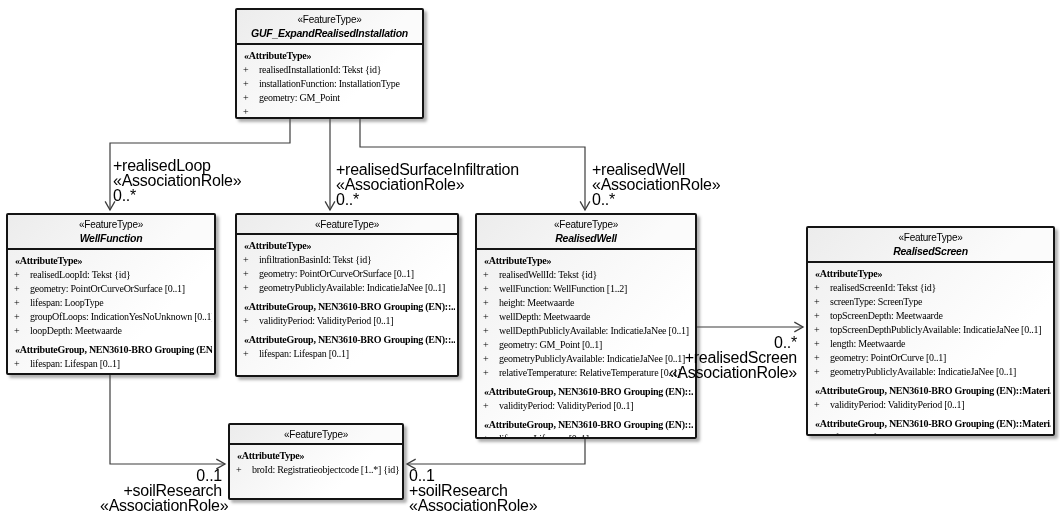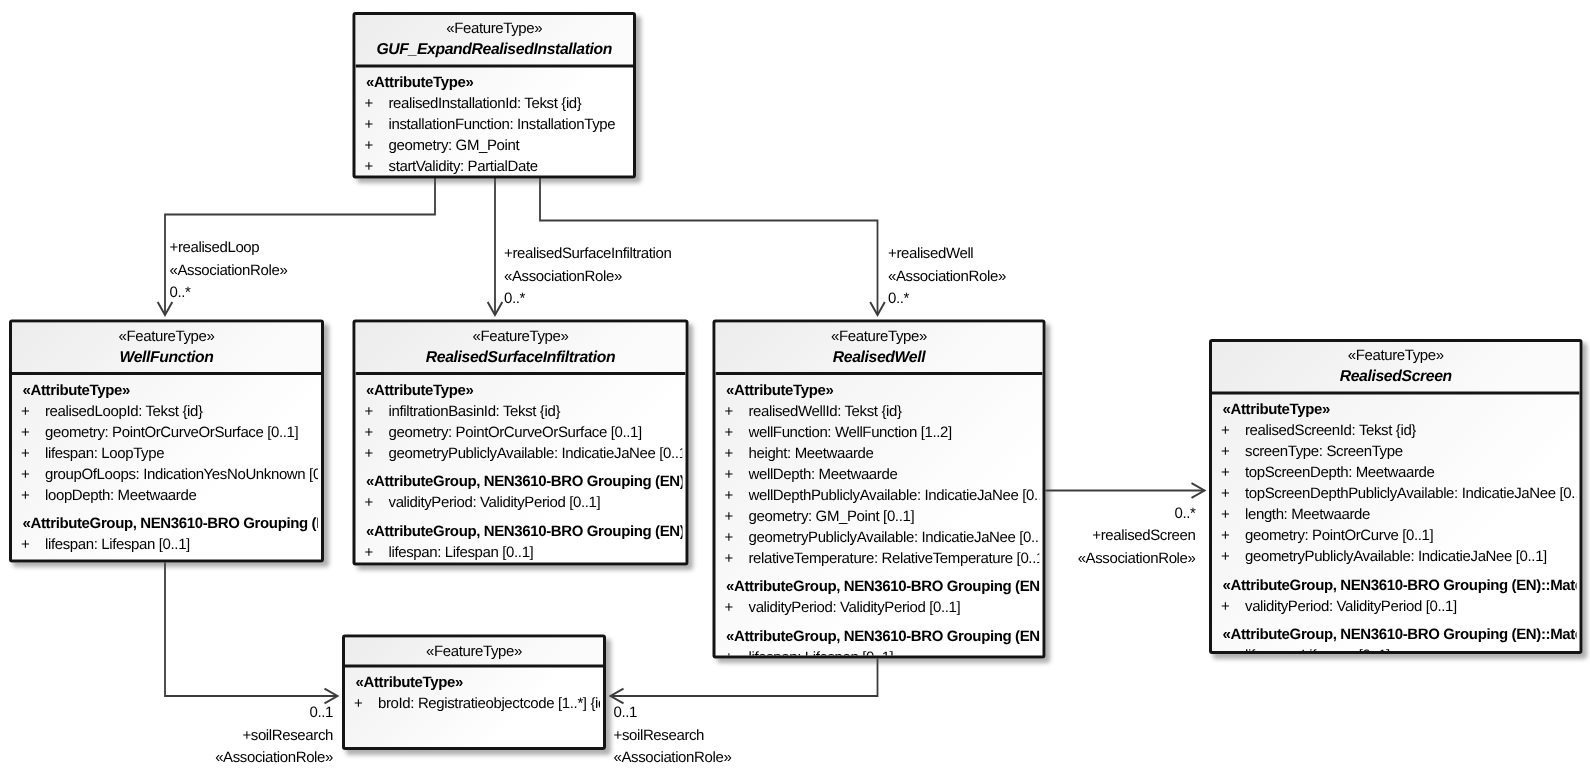--- a/index.html
+++ b/index.html
@@ -16,27 +16,27 @@
     overflow:hidden;
   }
   .uml-header{
     text-align:center;padding:3px 2px 2px 2px;
     border-bottom:2px solid #141414;
     background:linear-gradient(135deg,#ececec 0%,#fbfbfb 80%);
   }
   .cls-stereo{font-size:10px;line-height:13px;}
   .cls-name{font-size:10.5px;font-weight:bold;line-height:15px;font-style:italic;}
   .uml-body{padding:4px 2px 2px 3px;}
-  .uml-section{margin-top:0;}
+  .uml-section{margin-top:0;font-family:Liberation Serif, serif;}
   .uml-section + .uml-section{margin-top:5px;}
   .section-header{font-weight:bold;font-size:10px;line-height:14px;padding-left:4px;white-space:nowrap;overflow:hidden;}
   .attr-row{display:flex;font-size:10px;line-height:14px;white-space:nowrap;overflow:hidden;}
   .attr-plus{flex:0 0 16px;padding-left:3px;}
   .attr-text{flex:1 1 auto;overflow:hidden;}
-  .conn-label{position:absolute;font-size:10px;line-height:15px;white-space:nowrap;}
+  .conn-label{position:absolute;font-size:16px;line-height:15px;white-space:nowrap;}
   .conn-label span{display:block;}
   .align-right{text-align:right;}
 </style>
 </head>
 <body>
 
 <div id="canvas">
 
   <svg id="connector-layer" viewBox="0 0 1060 516" xmlns="http://www.w3.org/2000/svg">
     <defs>
@@ -67,21 +67,20 @@
           <div class="attr-row">
             <span class="attr-plus">+</span>
             <span class="attr-text">installationFunction: InstallationType</span>
           </div>
           <div class="attr-row">
             <span class="attr-plus">+</span>
             <span class="attr-text">geometry: GM_Point</span>
           </div>
           <div class="attr-row">
             <span class="attr-plus">+</span>
-            <span class="attr-text">startValidity: PartialDate</span>
           </div>
         </div>
       </div>
     </div>
 
   <div class="uml-class" style="left:6px;top:213px;width:210px;height:162px;">
       <div class="uml-header">
         <div class="cls-stereo">«FeatureType»</div>
         <div class="cls-name">WellFunction</div>
       </div>
@@ -115,21 +114,20 @@
             <span class="attr-plus">+</span>
             <span class="attr-text">lifespan: Lifespan [0..1]</span>
           </div>
         </div>
       </div>
     </div>
 
   <div class="uml-class" style="left:235px;top:213px;width:224px;height:164px;">
       <div class="uml-header">
         <div class="cls-stereo">«FeatureType»</div>
-        <div class="cls-name">RealisedSurfaceInfiltration</div>
       </div>
       <div class="uml-body">
         <div class="uml-section">
           <div class="section-header">«AttributeType»</div>
           <div class="attr-row">
             <span class="attr-plus">+</span>
             <span class="attr-text">infiltrationBasinId: Tekst {id}</span>
           </div>
           <div class="attr-row">
             <span class="attr-plus">+</span>

